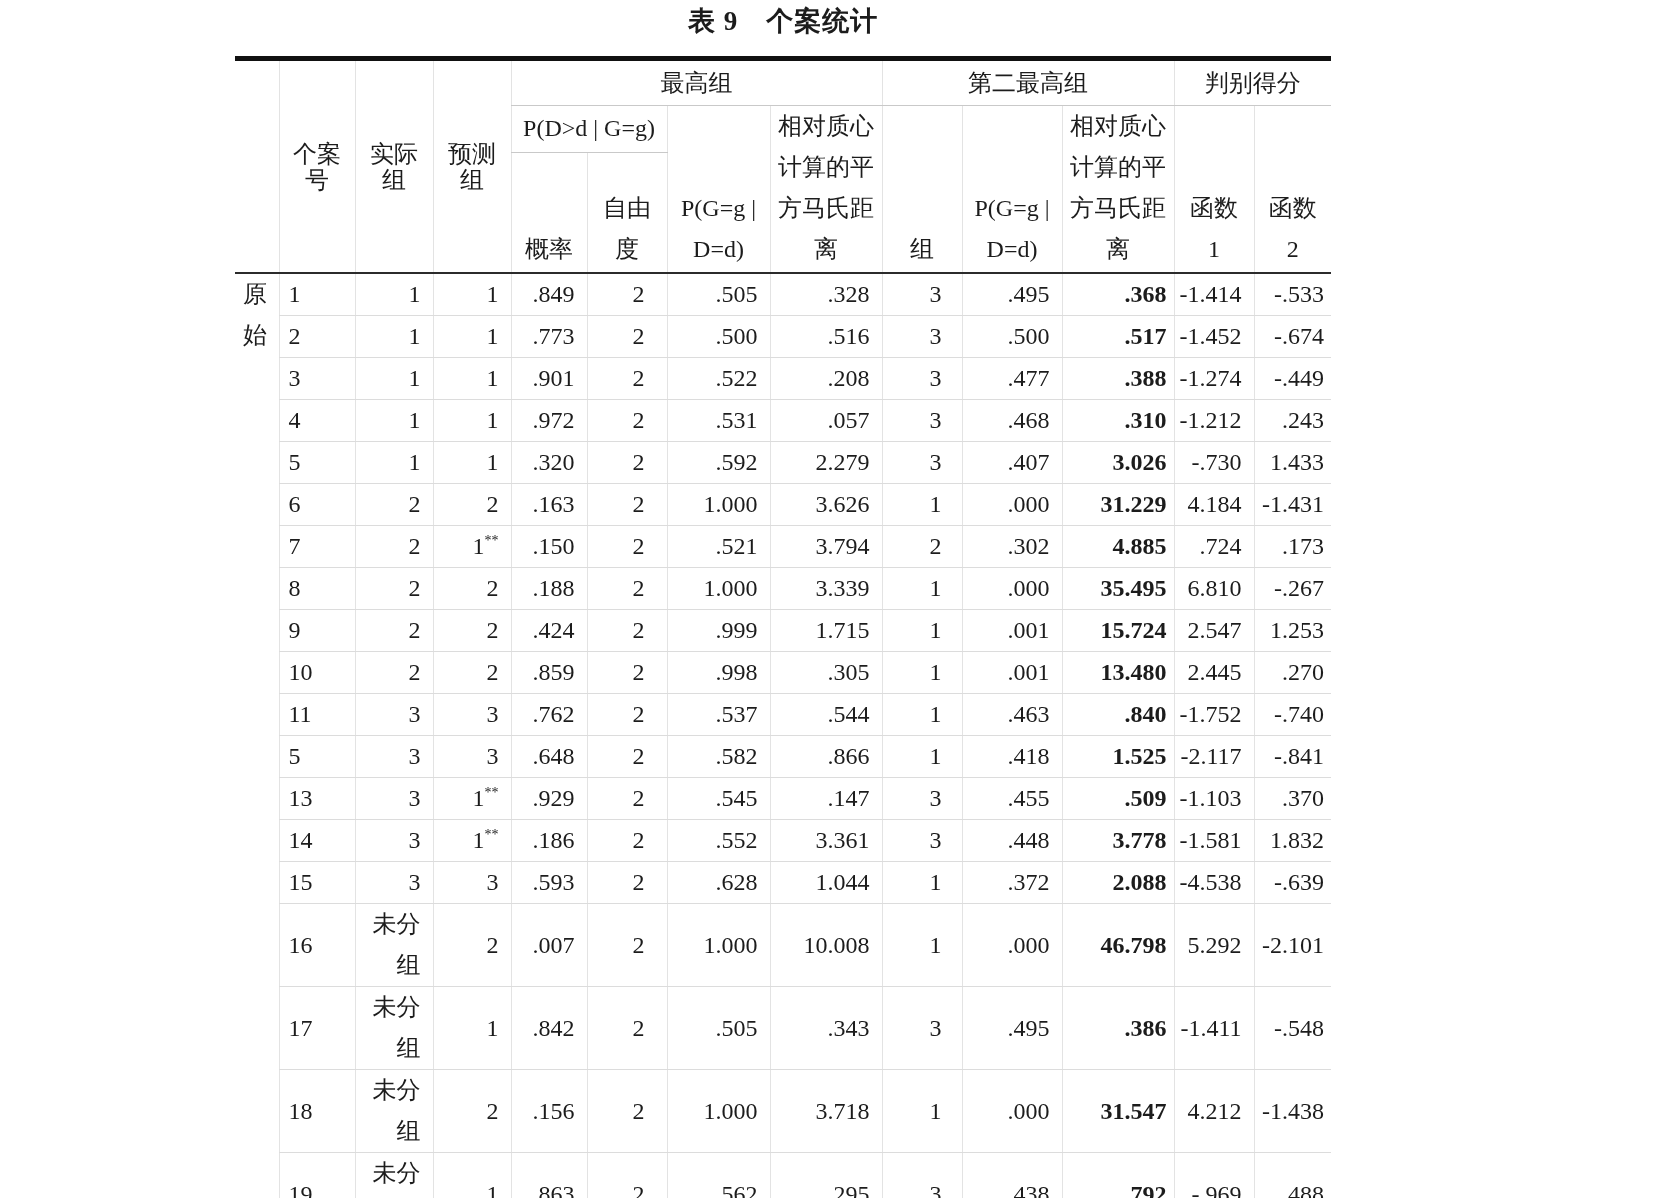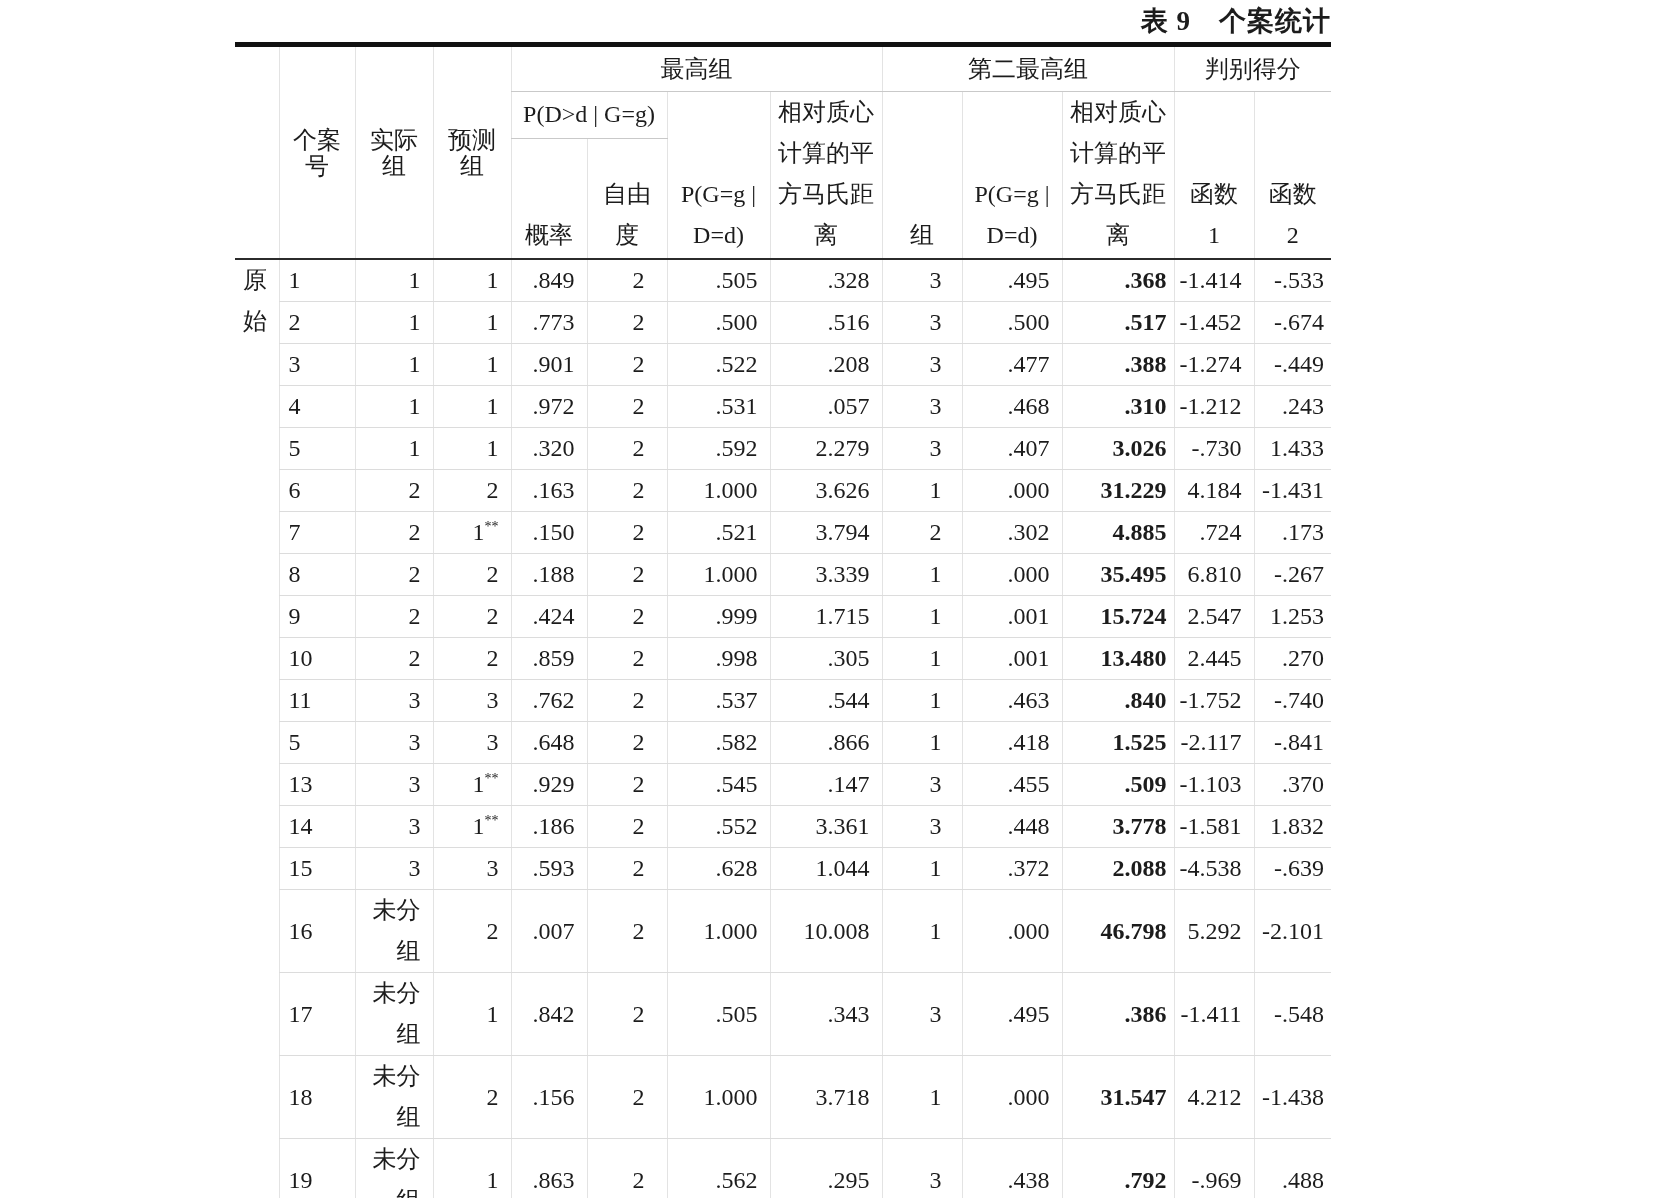--- a/index.html
+++ b/index.html
@@ -6,22 +6,22 @@
   body {
     width: 1668px; height: 1198px;
     background: #ffffff;
     font-family: "Liberation Serif", "DejaVu Serif", serif;
     color: #1c1c1c;
     position: relative;
   }
   .sheet { position: absolute; left: 235px; top: 0; width: 1096px; }
 
   .title {
-    height: 42px; line-height: 42px;
-    text-align: right;
+    height: 56px; line-height: 42px;
+    text-align: center;
     font-size: 27px; font-weight: bold;
     letter-spacing: 1px;
   }
   .rule-heavy { height: 5px; background: #111; }
 
   table.stat {
     width: 1096px;
     border-collapse: collapse;
     table-layout: fixed;
   }

